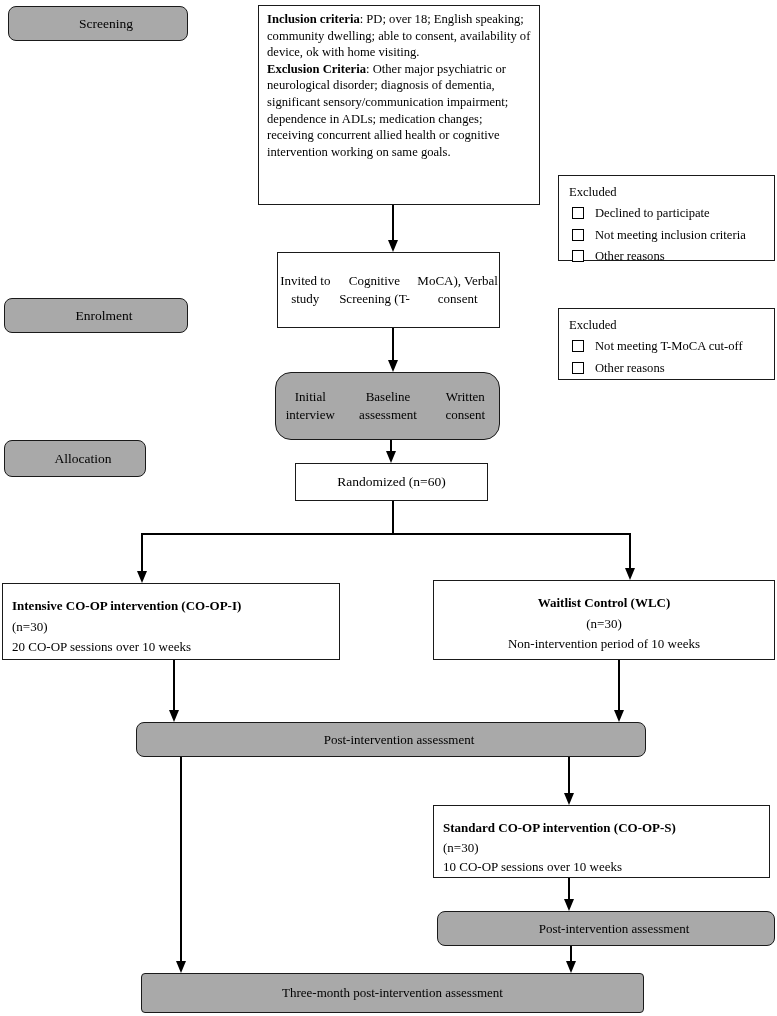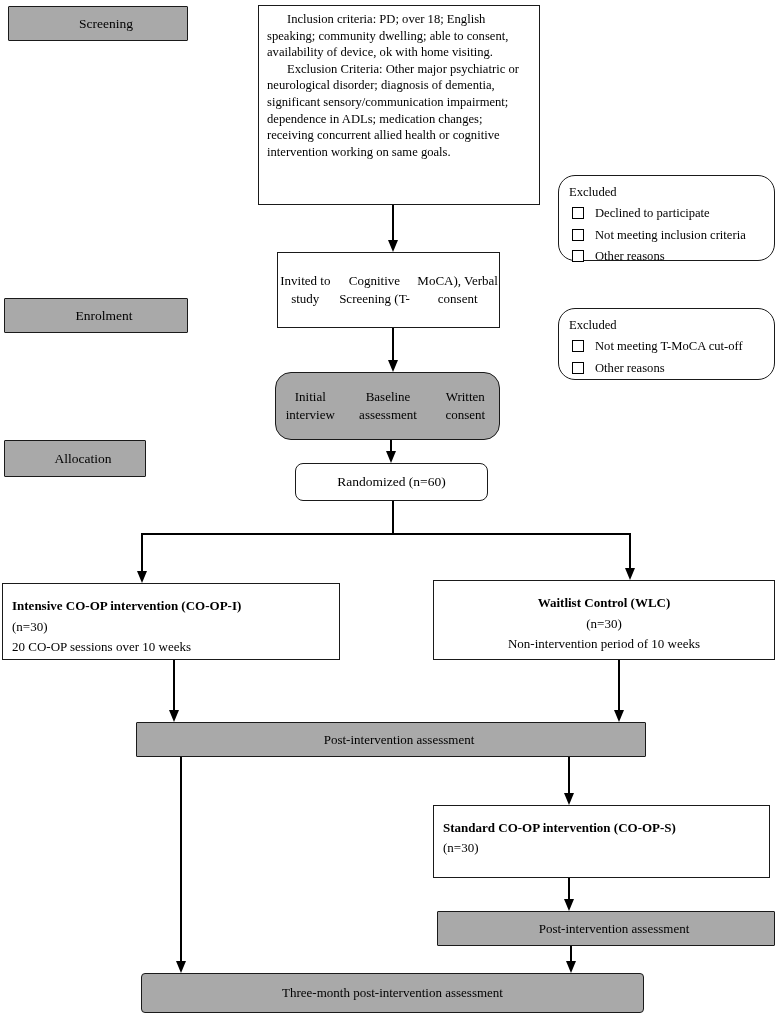--- a/index.html
+++ b/index.html
@@ -6,33 +6,33 @@
   #figure{
     position:relative;
     width:777px;height:1016px;
     background:#ffffff;
     font-family:"Liberation Serif","DejaVu Serif",serif;
     color:#000;
     overflow:hidden;
   }
   .box{position:absolute;box-sizing:border-box;background:#fff;border:1.6px solid #1a1a1a;}
   .gray{background:#a9a9a9;}
-  .round8{border-radius:1px;padding-left:16px;}
+  .round8{border-radius:8px;padding-left:16px;}
   .round12{border-radius:4px;}
   .round16{border-radius:16px;}
   .center{display:flex;align-items:center;justify-content:center;text-align:center;}
   .stage-label{font-size:13.5px;border-width:1.8px;}
   .bar{font-size:13px;border-width:1.7px;text-align:right;}
   .multiline{flex-direction:row;line-height:1.4;font-size:13px;}
   .leftpad{padding:12px 9px;font-size:13px;line-height:1.58;}
   .leftpad .t{font-weight:bold;}
   .criteria{padding:5px 8px;font-size:12.6px;line-height:1.32;}
   .criteria p{margin:0;}
-  .criteria .t{font-weight:normal;margin-left:20px;}
-  .excl{padding:7px 10px;font-size:12.6px;line-height:1.45;border-radius:17px;}
+  .criteria .t{font-weight:bold;}
+  .excl{padding:7px 10px;font-size:12.6px;line-height:1.45;}
   .excl .row{display:flex;align-items:center;margin-top:3px;}
   .cbx{width:10px;height:10px;border:1.2px solid #000;display:inline-block;margin:0 11px 0 3px;flex:none;background:#fff;}
   .vline{position:absolute;background:#000;width:1.6px;}
   .hline{position:absolute;background:#000;height:1.6px;}
   .arrow-down{position:absolute;width:0;height:0;border-left:5.5px solid transparent;border-right:5.5px solid transparent;border-top:12px solid #000;}
 </style>
 </head>
 <body>
 
 <div id="figure">
@@ -81,39 +81,40 @@
       <span>Other reasons</span>
     </div>
   </div>
 
   <div class="box gray round16 center multiline" style="left:275px;top:372px;width:225px;height:68px;border-width:1.8px;">
     <div>Initial interview</div>
     <div>Baseline assessment</div>
     <div>Written consent</div>
   </div>
 
-  <div class="box center" style="left:295px;top:463px;width:193px;height:38px;font-size:13.5px;border-radius:8px;">Randomized (n=60)</div>
+  <div class="box center" style="left:295px;top:463px;width:193px;height:38px;font-size:13.5px;">Randomized (n=60)</div>
 
   <div class="box leftpad" style="left:2px;top:583px;width:338px;height:77px;">
     <div class="t">Intensive CO-OP intervention (CO-OP-I)</div>
     <div>(n=30)</div>
     <div>20 CO-OP sessions over 10 weeks</div>
   </div>
 
   <div class="box leftpad" style="left:433px;top:580px;width:342px;height:80px;text-align:center;">
     <div class="t">Waitlist Control (WLC)</div>
     <div>(n=30)</div>
     <div>Non-intervention period of 10 weeks</div>
   </div>
 
   <div class="box gray round8 center bar" style="left:136px;top:722px;width:510px;height:35px;">Post-intervention assessment</div>
 
   <div class="box leftpad" style="left:433px;top:805px;width:337px;height:73px;line-height:1.5;">
     <div class="t">Standard CO-OP intervention (CO-OP-S)</div>
     <div>(n=30)</div>
+    <div>10 CO-OP sessions over 10 weeks</div>
   </div>
 
   <div class="box gray round8 center bar" style="left:437px;top:911px;width:338px;height:35px;">Post-intervention assessment</div>
 
   <div class="box gray round12 center bar" style="left:141px;top:973px;width:503px;height:40px;">Three-month post-intervention assessment</div>
 
   <div class="vline" style="left:392px;top:205px;height:37px;"></div>
   <div class="arrow-down" style="left:387.5px;top:240px;"></div>
 
   <div class="vline" style="left:392px;top:328px;height:33px;"></div>

